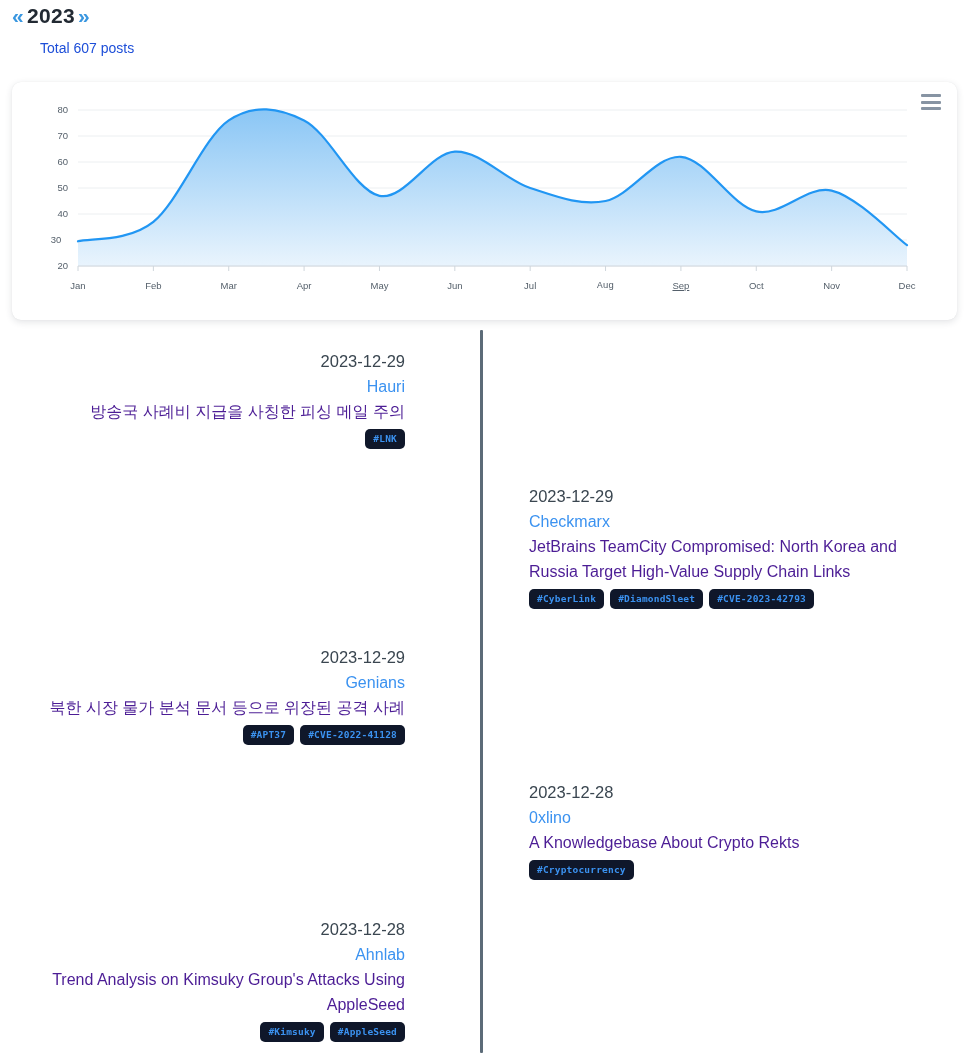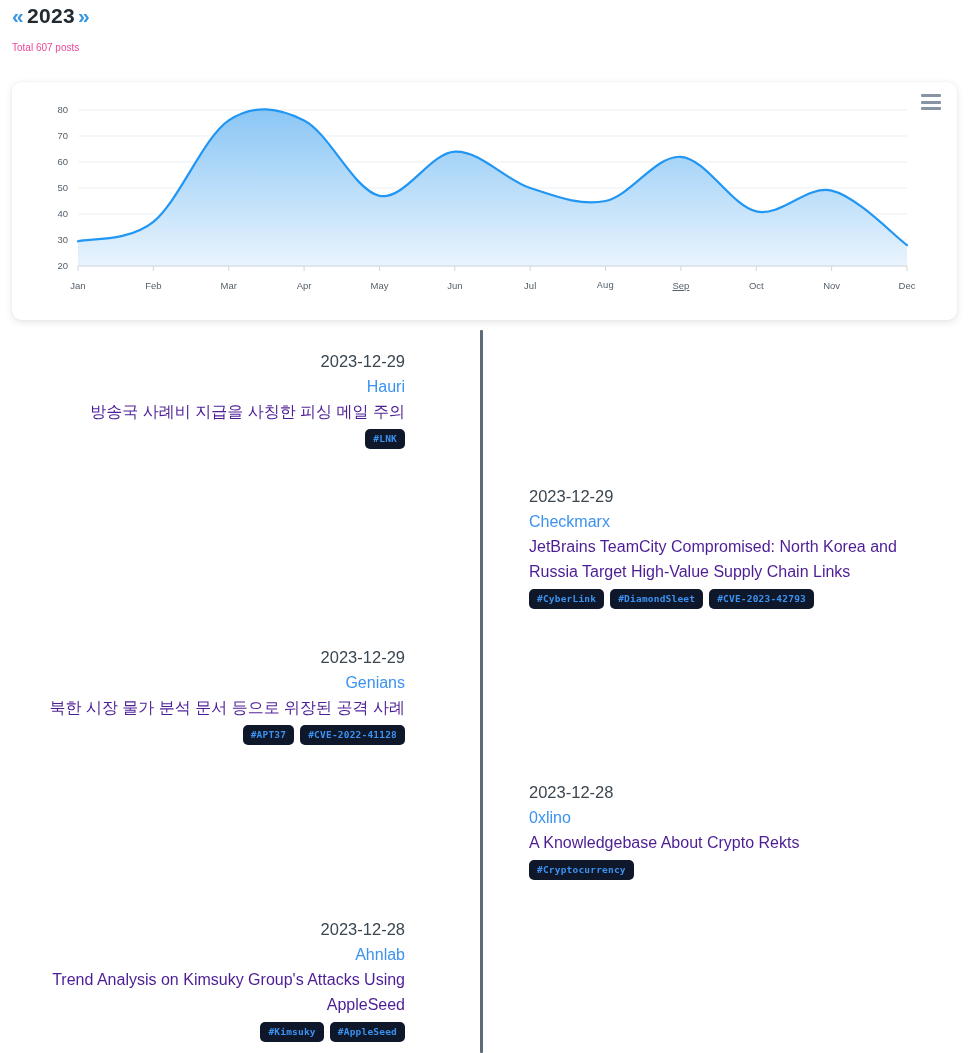--- a/index.html
+++ b/index.html
@@ -23,24 +23,25 @@
     padding-top: 1px;
     white-space: nowrap;
   }
   .year-nav {
     color: #3a97e0;
     font-weight: bold;
     cursor: pointer;
   }
   .year-value { color: #222a33; padding: 0 3px; }
   .total-posts {
-    font-size: 10px;
-    color: #ec4899;
+    font-size: 14px;
+    color: #1d4ed8;
     line-height: 20px;
     margin-top: 7px;
+    margin-left: 28px;
   }
 
   
   .chart-card {
     position: absolute;
     left: 12px; top: 82px;
     width: 945px; height: 238px;
     background: #ffffff;
     border-radius: 9px;
     box-shadow: 0 2px 7px rgba(40,50,60,0.13), 0 0 1px rgba(40,50,60,0.10);
@@ -171,21 +172,21 @@
           <line x1="668.9090909090909" x2="668.9090909090909" y1="184" y2="189"></line>
           <line x1="744.2727272727274" x2="744.2727272727274" y1="184" y2="189"></line>
           <line x1="819.6363636363636" x2="819.6363636363636" y1="184" y2="189"></line>
           <line x1="895" x2="895" y1="184" y2="189"></line>
         </g>
       <line x1="66" y1="184" x2="895" y2="184" stroke="#cfd6dc" stroke-width="1"></line>
     </svg>
 
     <div id="ylabels">
         <div class="y-label" style="left: 32px; top: 178px;">20</div>
-        <div class="y-label" style="left: 32px; top: 152px;">30</div>
+        <div class="y-label" style="left: 32px; top: 152px; text-align: center;">30</div>
         <div class="y-label" style="left: 32px; top: 126px;">40</div>
         <div class="y-label" style="left: 32px; top: 100px;">50</div>
         <div class="y-label" style="left: 32px; top: 74px;">60</div>
         <div class="y-label" style="left: 32px; top: 48px;">70</div>
         <div class="y-label" style="left: 32px; top: 22px;">80</div>
       </div>
     <div id="xlabels">
         <div class="x-label" style="left: 46px; top: 198px;">Jan</div>
         <div class="x-label" style="left: 121.364px; top: 198px;">Feb</div>
         <div class="x-label" style="left: 196.727px; top: 198px;">Mar</div>

